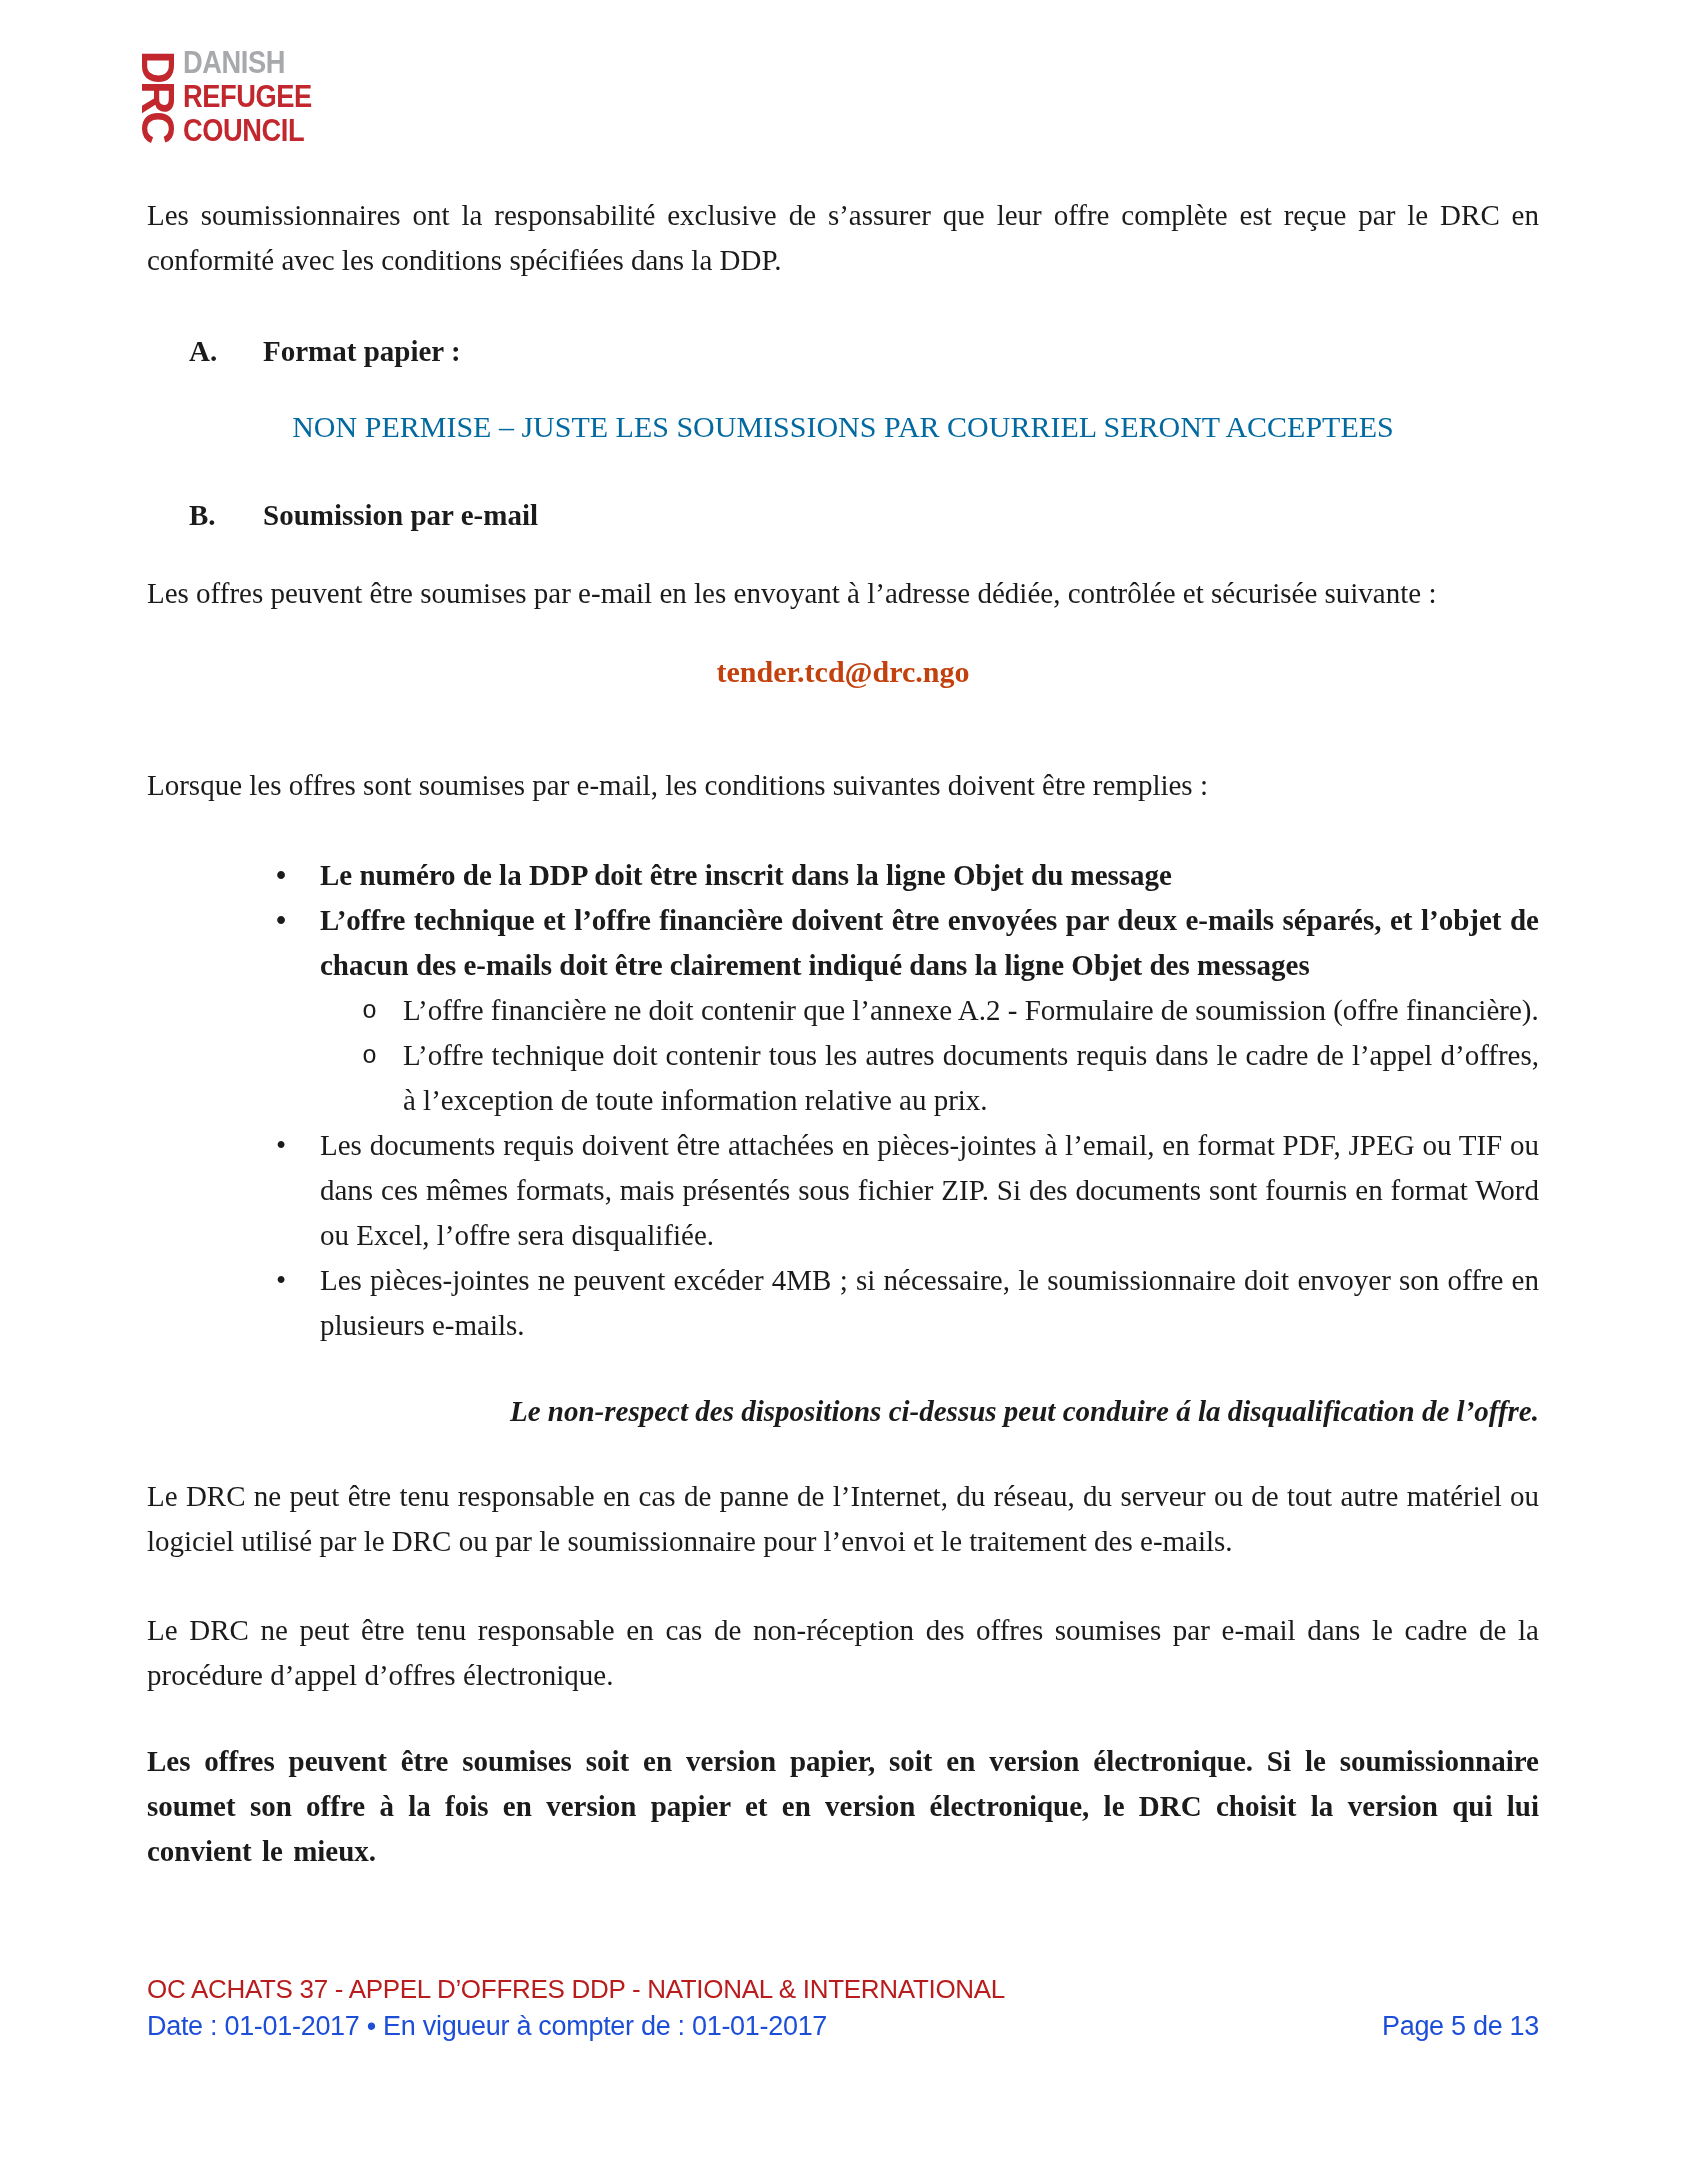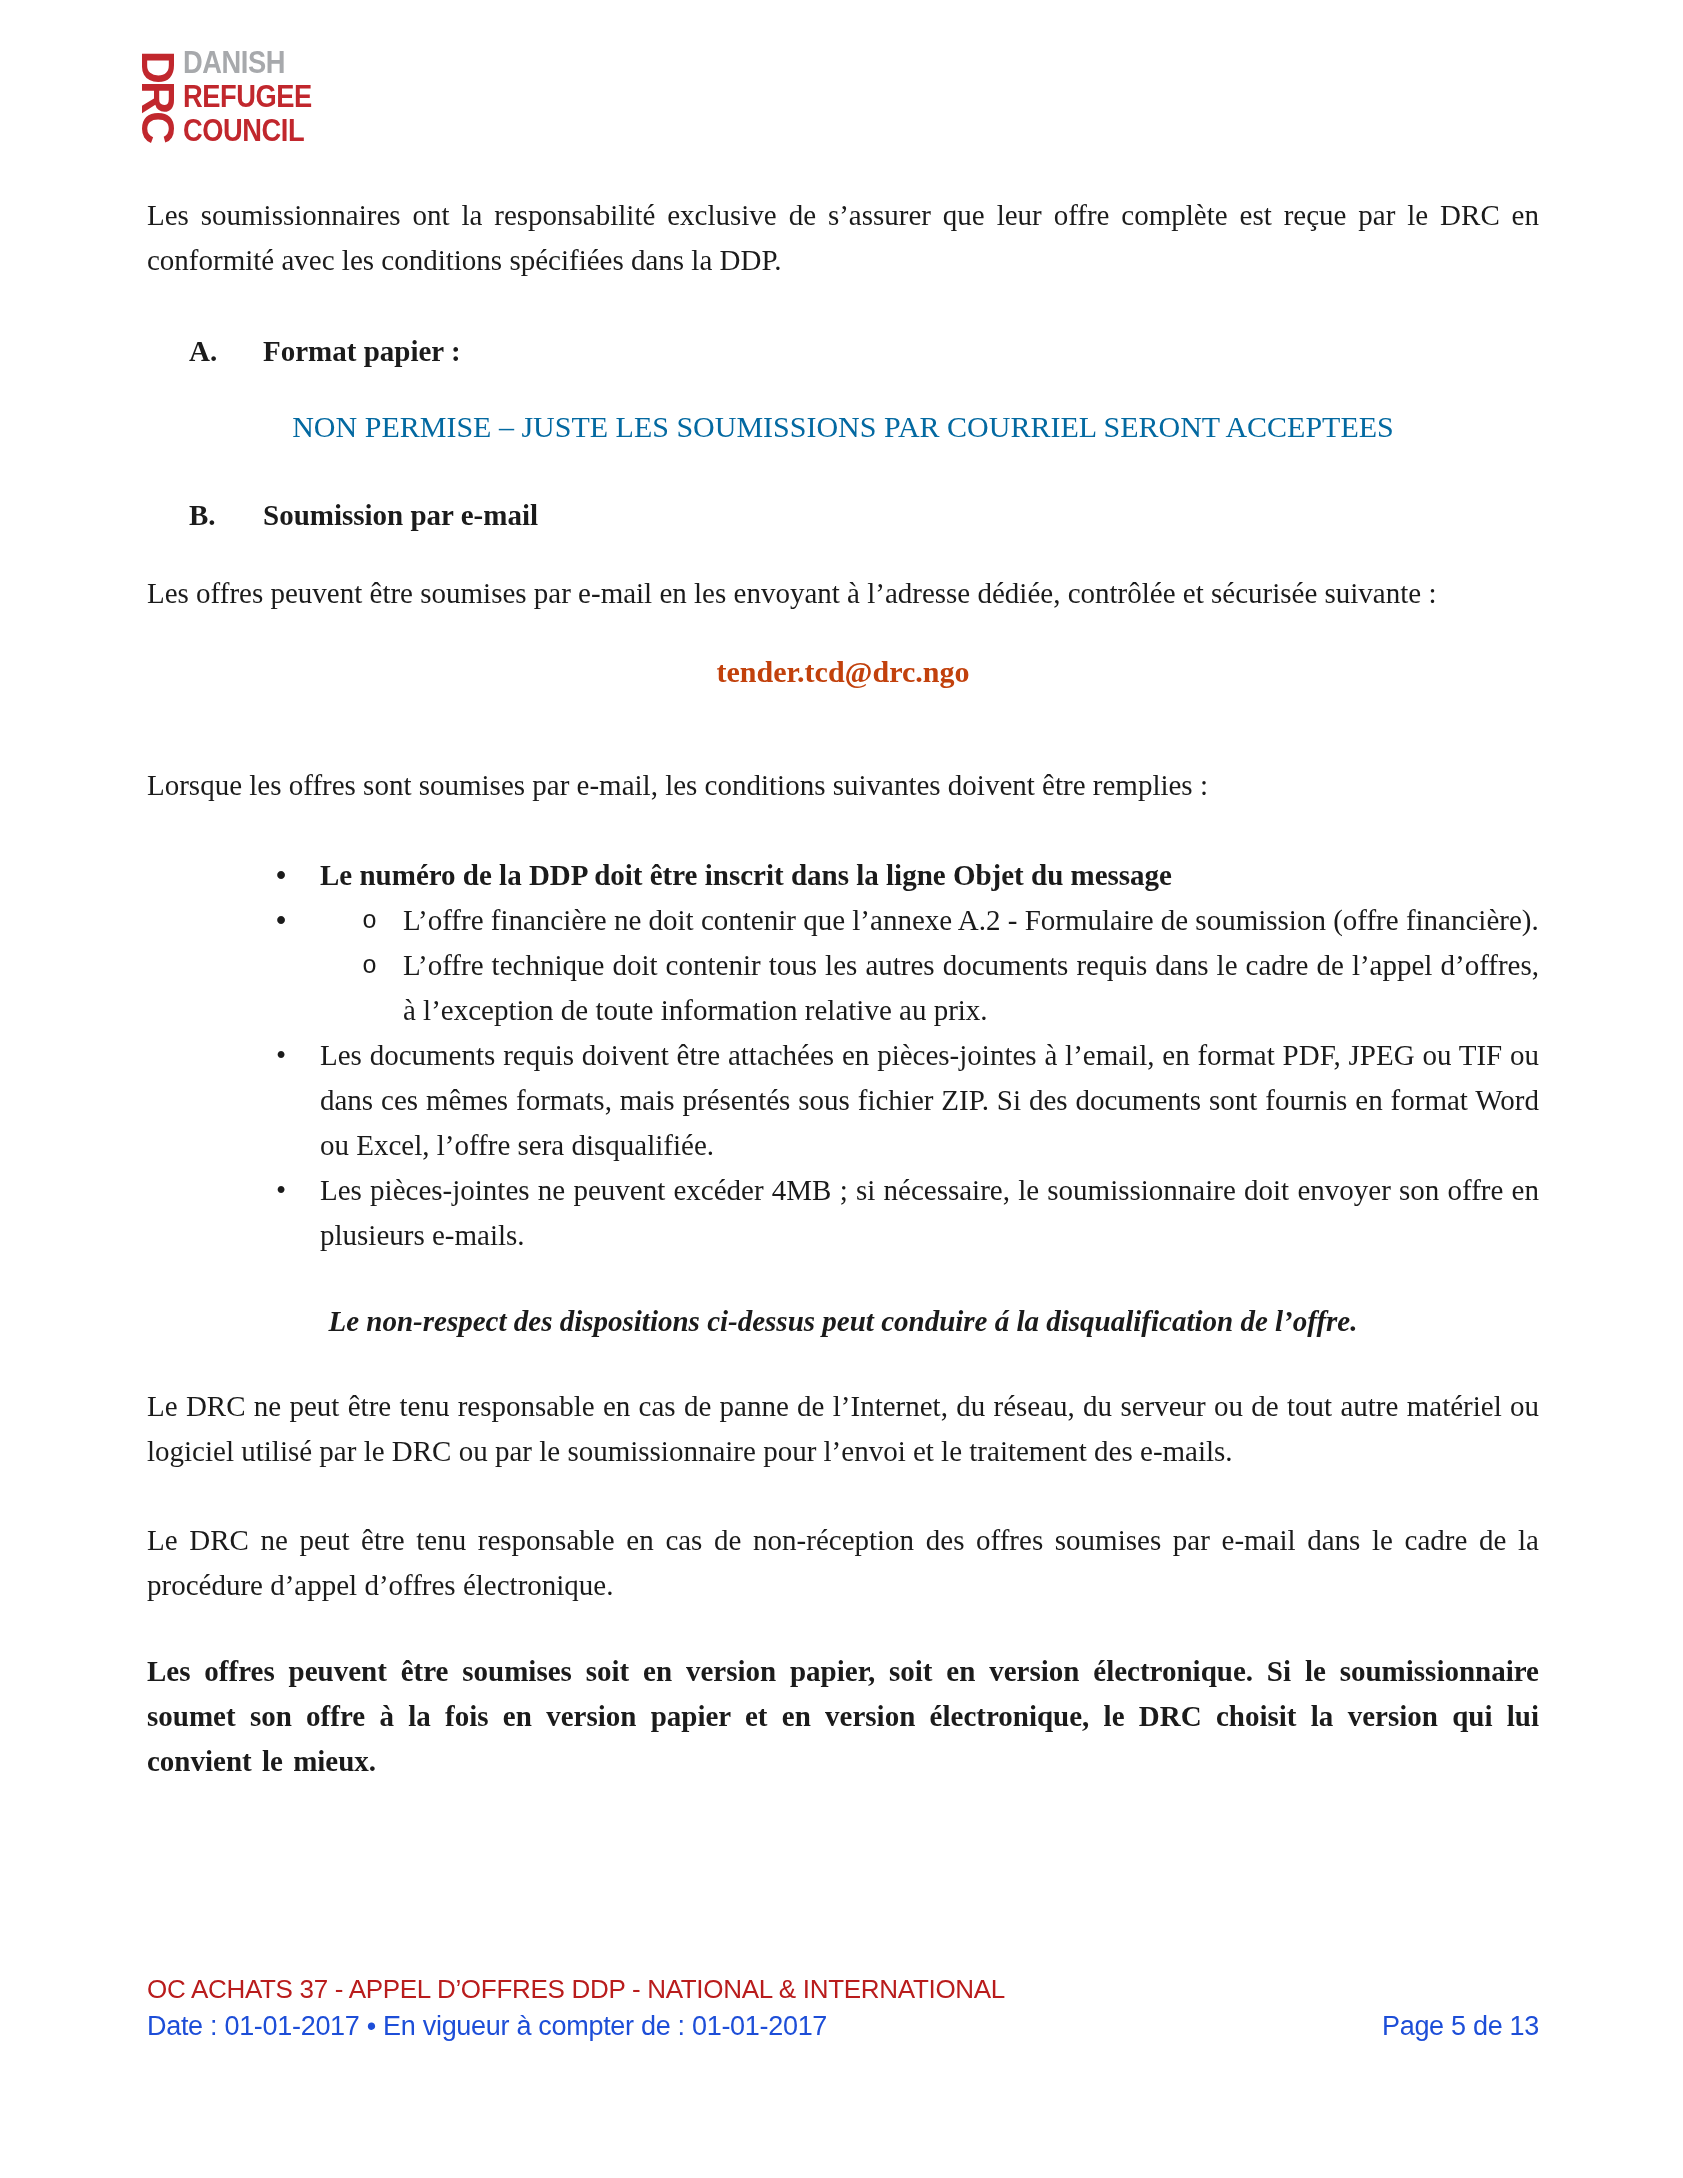--- a/index.html
+++ b/index.html
@@ -56,21 +56,21 @@
   .blist{margin:45px 0 0 0;padding:0;list-style:none;}
   .li1{position:relative;padding-left:173px;text-align:justify;margin:0;}
   .li1 > .marker{position:absolute;left:129px;top:0;font-size:29px;}
   .li2{position:relative;padding-left:256px;text-align:justify;margin:0;}
   .li2 > .marker{
     position:absolute;left:215px;top:1px;
     font-family:"Liberation Mono", monospace;font-size:25px;
   }
   .bold{font-weight:bold;}
   .note{
-    margin-top:41px;font-weight:bold;font-style:italic;text-align:center;
+    margin-top:41px;font-weight:bold;font-style:italic;text-align:right;
   }
   .p4{margin-top:40px;}
   .p5{margin-top:44px;}
   .p6{margin-top:41px;font-weight:bold;word-spacing:3px;}
   
   .footer{
     position:absolute;left:147px;top:1970px;width:1392px;
     font-family:"Liberation Sans", sans-serif;
     letter-spacing:-0.3px;
   }
@@ -122,20 +122,21 @@
 
     <p class="p p3">Lorsque les offres sont soumises par e-mail, les conditions suivantes doivent être remplies :</p>
 
     <ul class="blist">
       <li class="li1 bold">
         <span class="marker">•</span>
         <span>Le numéro de la DDP doit être inscrit dans la ligne Objet du message</span>
       </li>
       <li class="li1 bold">
         <span class="marker">•</span>
+        <span>L’offre technique et l’offre financière doivent être envoyées par deux e-mails séparés, et l’objet de chacun des e-mails doit être clairement indiqué dans la ligne Objet des messages</span>
       </li>
       <li class="li2">
         <span class="marker">o</span>
         <span>L’offre financière ne doit contenir que l’annexe A.2 - Formulaire de soumission (offre financière).</span>
       </li>
       <li class="li2">
         <span class="marker">o</span>
         <span>L’offre technique doit contenir tous les autres documents requis dans le cadre de l’appel d’offres, à l’exception de toute information relative au prix.</span>
       </li>
       <li class="li1">

